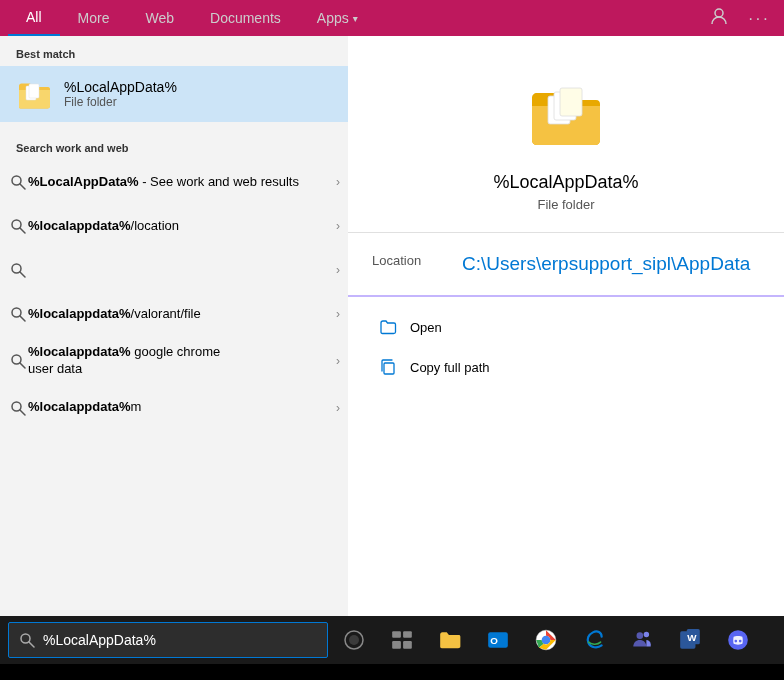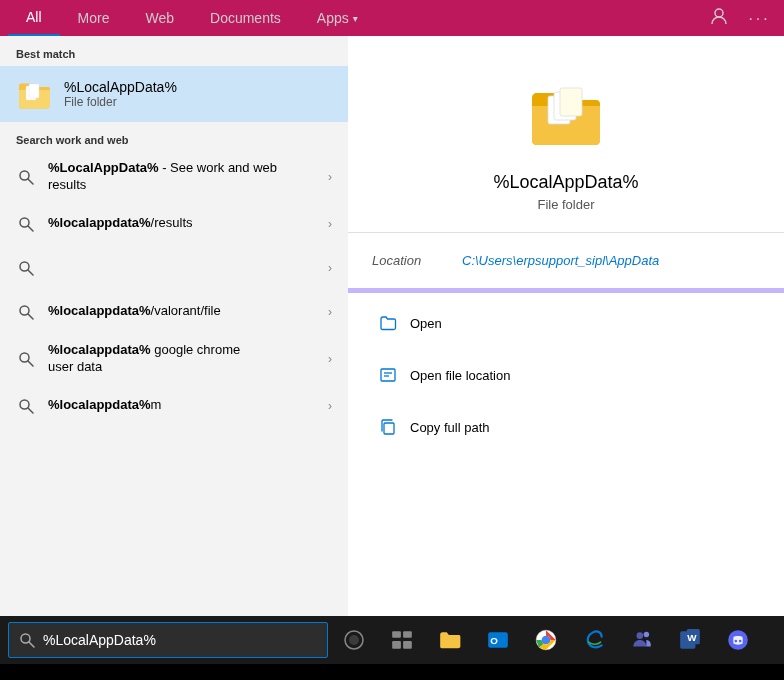--- a/index.html
+++ b/index.html
@@ -95,29 +95,28 @@
     .best-match-type {
       font-size: 12px;
       color: #555;
     }
 
     
     .search-section-label {
       font-size: 11px;
       font-weight: 600;
       color: #333;
-      padding: 12px 16px 6px;
+      padding: 20px 16px 6px;
     }
 
     .search-result-item {
       display: flex;
       align-items: center;
-      padding: 8px 16px;
-      cursor: pointer;
-      gap: 12px;
+      padding: 8px 8px;
+      cursor: pointer;
       min-height: 44px;
       justify-content: space-between;
     }
 
     .search-icon-small {
       width: 20px;
       height: 20px;
       flex-shrink: 0;
       display: flex;
       align-items: center;
@@ -172,46 +171,45 @@
       margin-bottom: 4px;
       text-align: center;
     }
     .item-subtitle {
       font-size: 13px;
       color: #555;
     }
 
     .right-panel-details {
       padding: 16px 24px;
-      border-bottom: 5px solid #c4b5fd;
-      font-style: italic;
+      border-bottom: 2px solid #c4b5fd;
     }
     .detail-row {
       display: flex;
       align-items: flex-start;
       gap: 20px;
       padding: 4px 0;
     }
     .detail-label {
       font-size: 13px;
       color: #555;
       min-width: 70px;
     }
     .detail-value {
-      font-size: 13px;
+      font-size: 19px;
       color: #0078d4;
       text-decoration: none;
       cursor: pointer;
     }
 
     .right-panel-actions {
       padding: 12px 24px;
       display: flex;
       flex-direction: column;
-      gap: 16px;
+      gap: 4px;
     }
     .action-item {
       display: flex;
       align-items: center;
       gap: 12px;
       padding: 8px 6px;
       cursor: pointer;
       border-radius: 2px;
     }
     .action-icon {
@@ -345,21 +343,21 @@
     </div>
 
     <div class="search-result-item">
       <div class="search-icon-small">
         <svg viewBox="0 0 16 16" fill="none">
           <circle cx="6.5" cy="6.5" r="4.5" stroke="#555" stroke-width="1.5"></circle>
           <line x1="10" y1="10" x2="15" y2="15" stroke="#555" stroke-width="1.5" stroke-linecap="round"></line>
         </svg>
       </div>
       <div class="search-result-text">
-        <span class="highlight">%localappdata%</span><span>/results</span>
+        <span class="highlight">%localappdata%</span><span>/location</span>
       </div>
       <span class="chevron-right">›</span>
     </div>
 
     <div class="search-result-item">
       <div class="search-icon-small">
         <svg viewBox="0 0 16 16" fill="none">
           <circle cx="6.5" cy="6.5" r="4.5" stroke="#555" stroke-width="1.5"></circle>
           <line x1="10" y1="10" x2="15" y2="15" stroke="#555" stroke-width="1.5" stroke-linecap="round"></line>
         </svg>
@@ -437,30 +435,20 @@
 
       <div class="action-item">
         <div class="action-icon">
           <svg width="18" height="18" viewBox="0 0 18 18" fill="none">
             <path d="M2 5 C2 4 3 3 4 3 L7 3 L8.5 5 L15 5 C16 5 16.5 5.5 16.5 6.5 L16.5 14 C16.5 15 15.5 15.5 14.5 15.5 L3.5 15.5 C2.5 15.5 2 15 2 14 Z" stroke="#0078d4" stroke-width="1.3" fill="none"></path>
           </svg>
         </div>
         <span class="action-label">Open</span>
       </div>
 
-      <div class="action-item">
-        <div class="action-icon">
-          <svg width="18" height="18" viewBox="0 0 18 18" fill="none">
-            <rect x="2" y="3" width="14" height="12" rx="1" stroke="#0078d4" stroke-width="1.3" fill="none"></rect>
-            <line x1="5" y1="7" x2="13" y2="7" stroke="#0078d4" stroke-width="1.3"></line>
-            <line x1="5" y1="10" x2="10" y2="10" stroke="#0078d4" stroke-width="1.3"></line>
-          </svg>
-        </div>
-        <span class="action-label">Open file location</span>
-      </div>
 
       <div class="action-item">
         <div class="action-icon">
           <svg width="18" height="18" viewBox="0 0 18 18" fill="none">
             <rect x="5" y="5" width="10" height="11" rx="1" stroke="#0078d4" stroke-width="1.3" fill="none"></rect>
             <path d="M3 13 L3 3 C3 2.4 3.4 2 4 2 L13 2" stroke="#0078d4" stroke-width="1.3" stroke-linecap="round"></path>
           </svg>
         </div>
         <span class="action-label">Copy full path</span>
       </div>

